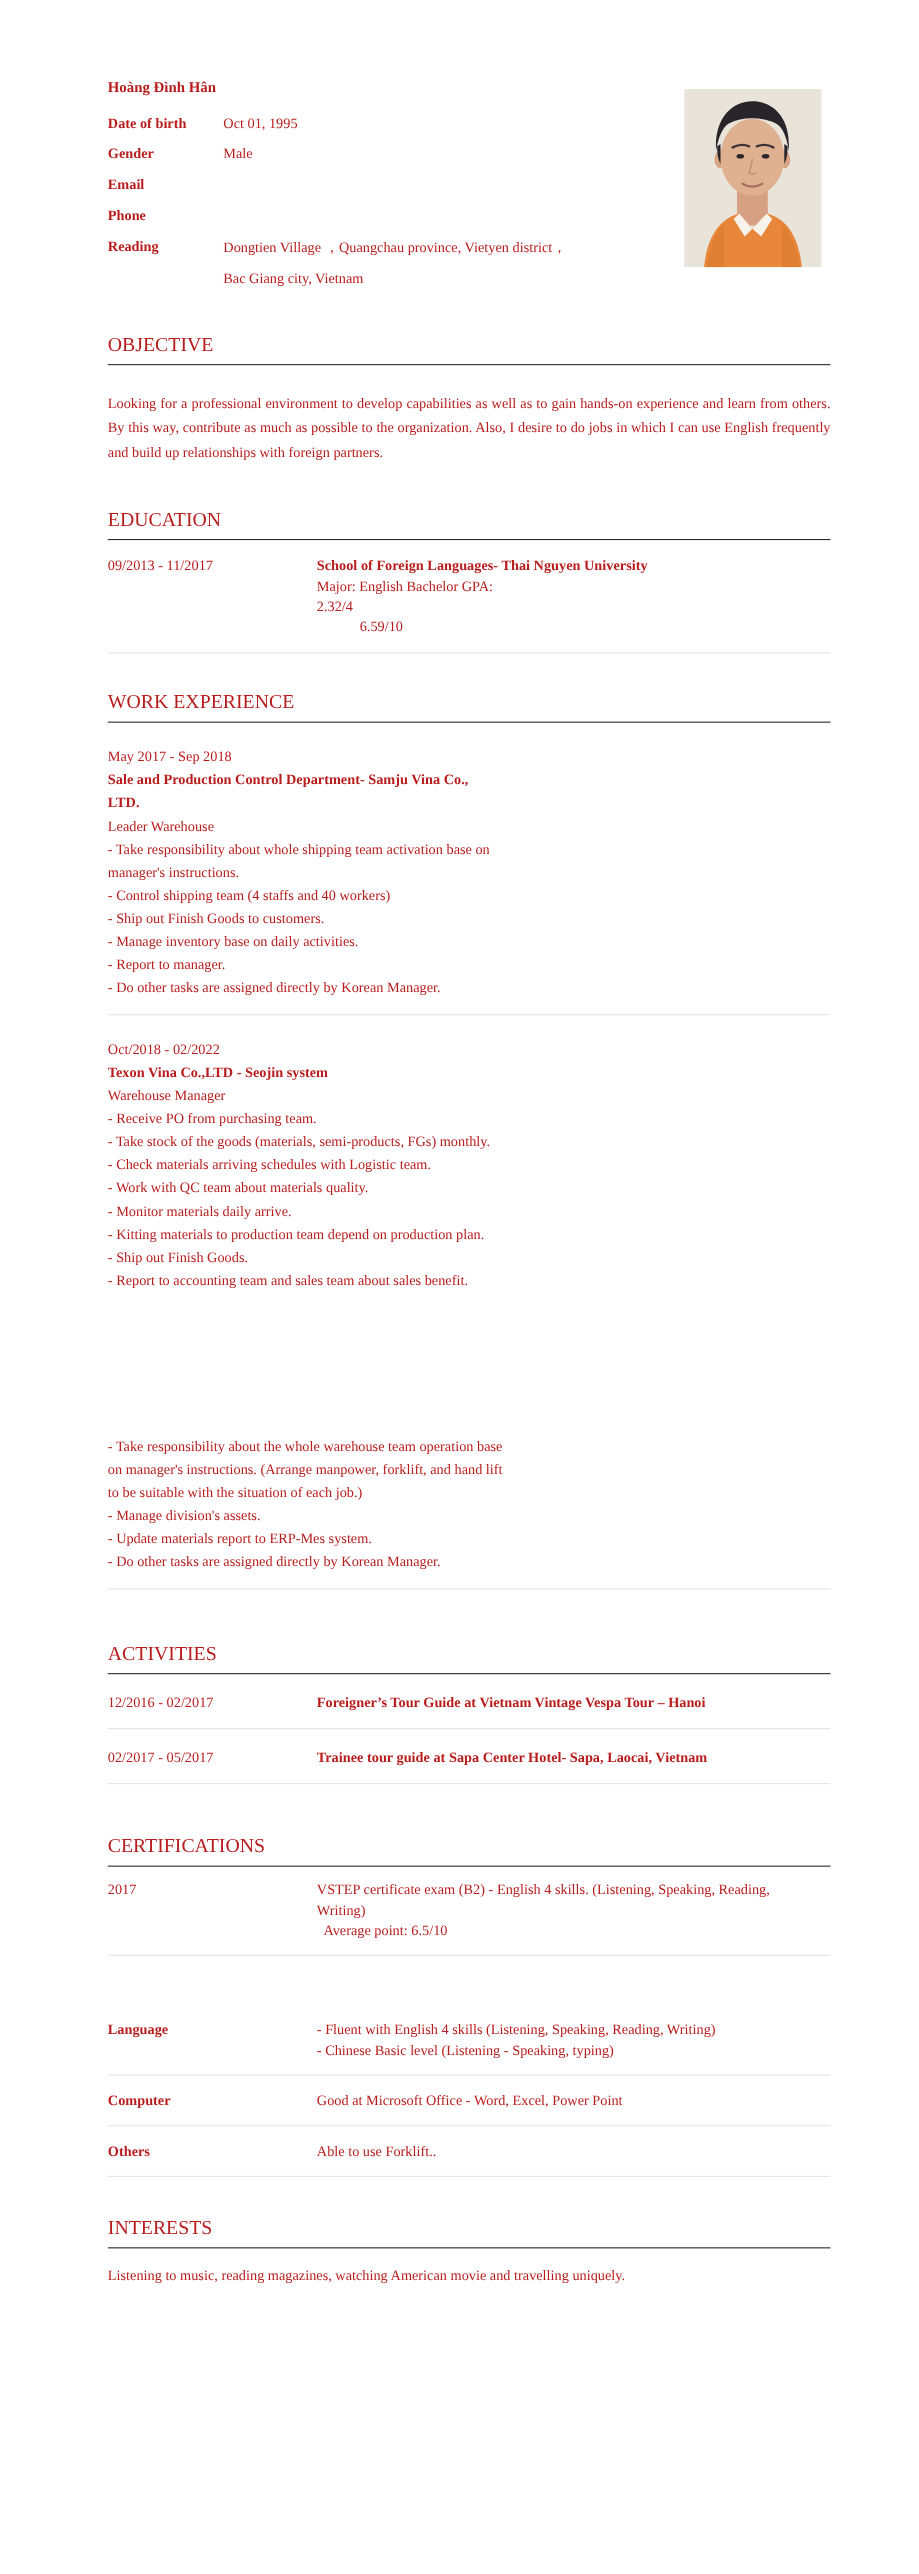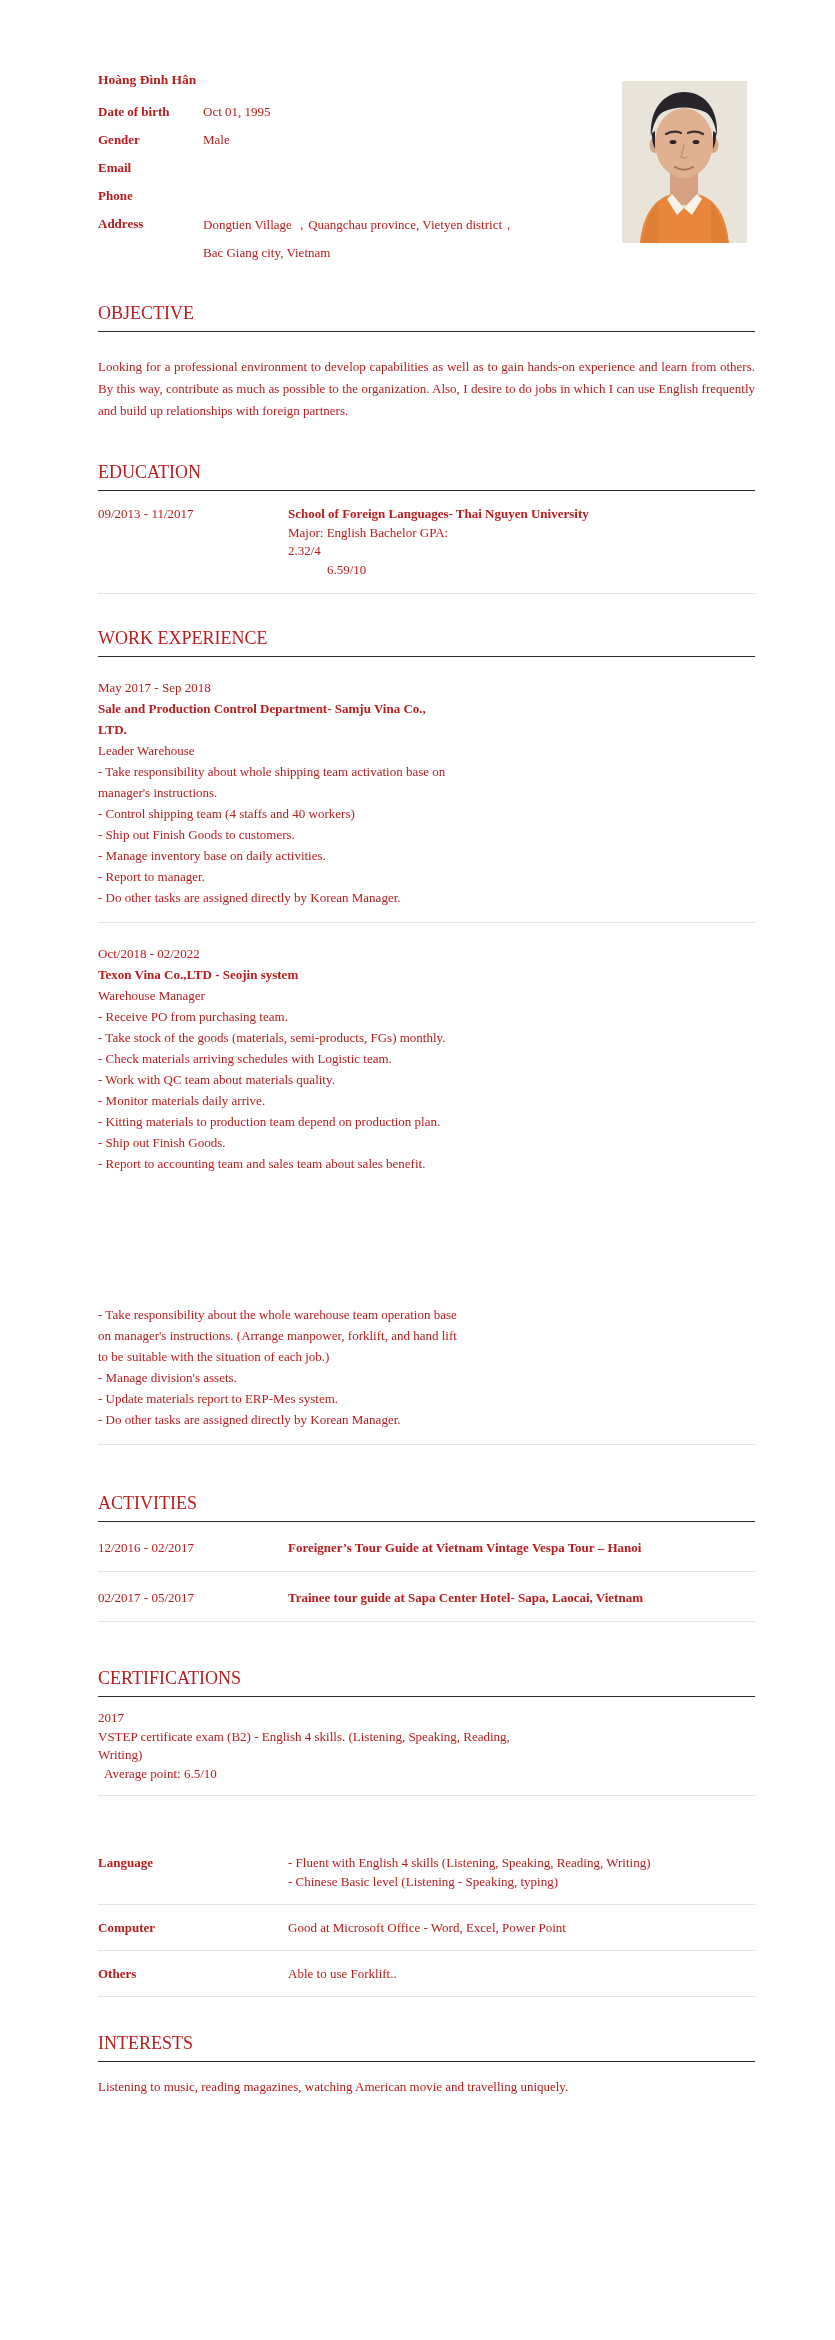--- a/index.html
+++ b/index.html
@@ -52,21 +52,21 @@
   .job { margin-top:20px; line-height:21px;flex-direction:column; }
   .job-title { font-weight:bold; }
   .job-bullets { width:372px; }
   .gap-pagebreak { height:130px; }
 
   .div-light { border:none; border-top:1px solid #e4e4e4; margin:14px 0 0 0; }
 
   .activity-row { padding:16px 0 14px 0; line-height:19px; }
   .activity-title { font-weight:bold; }
 
-  .cert-row { padding:12px 0 12px 0; line-height:18.5px;flex-direction:column; }
+  .cert-row { padding:12px 0 12px 0; line-height:18.5px; }
   .cert-text { width:412px; }
   .cert-avg { padding-left:6px; }
 
   .skill-row { padding:13px 0 13px 0; line-height:19px; }
   .skill-label { font-weight:bold; }
 
   .interests-text { margin-top:14px; line-height:21px; }
 </style>
 </head>
 <body>
@@ -113,21 +113,21 @@
       </div>
       <div class="info-row">
         <div class="info-label">Email</div>
         <div class="info-value"></div>
       </div>
       <div class="info-row">
         <div class="info-label">Phone</div>
         <div class="info-value"></div>
       </div>
       <div class="info-row addr-row">
-        <div class="info-label">Address</div>
+        <div class="info-label">Reading</div>
         <div class="info-value">
           <div>Dongtien Village ，Quangchau province, Vietyen district，</div>
           <div class="addr-line2">Bac Giang city, Vietnam</div>
         </div>
       </div>
     </div>
 
     <div class="section m-objective">
       <div class="sec-head">OBJECTIVE</div>
       <div class="objective-text">Looking for a professional environment to develop capabilities as well as to gain hands-on experience and learn from others. By this way, contribute as much as possible to the organization. Also, I desire to do jobs in which I can use English frequently and build up relationships with foreign partners.</div>

